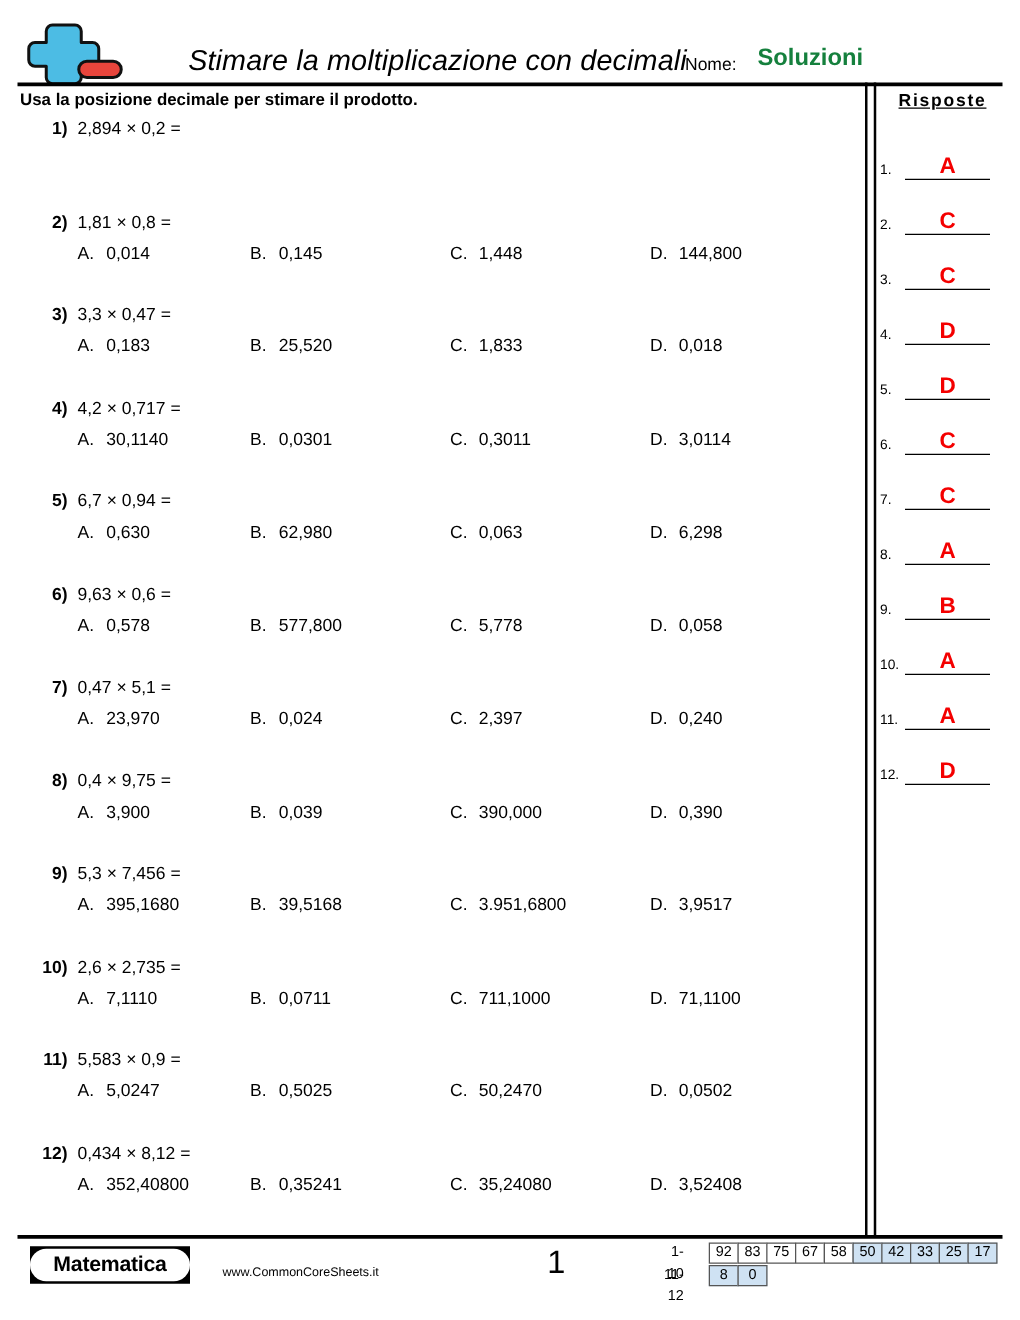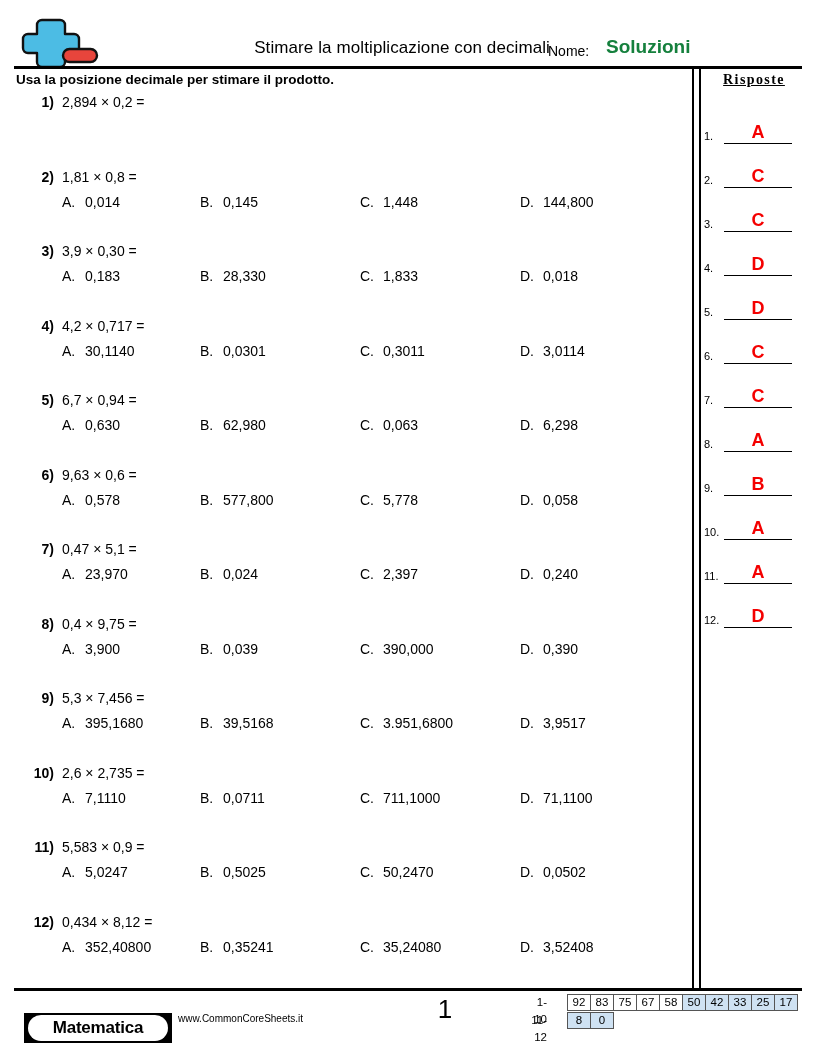--- a/index.html
+++ b/index.html
@@ -12,22 +12,22 @@
   }
   .page { position: relative; width: 816px; height: 1056px; }
 
   
   .header { position: absolute; left: 0; top: 0; width: 816px; height: 68px; }
   .logo { position: absolute; left: 16px; top: 16px; width: 86px; height: 52px; }
   .logo svg { display: block; }
 
   .title {
     position: absolute; left: 150px; top: 38px; width: 400px;
-    text-align: right; font-size: 17px; line-height: 20px;
-    letter-spacing: .1px; white-space: nowrap;
+    text-align: center; font-size: 23px; line-height: 20px;
+    letter-spacing: .1px; white-space: nowrap; font-style: italic;
   }
   .name-label {
     position: absolute; left: 548px; top: 43px;
     font-size: 14px; line-height: 16px;
   }
   .name-value {
     position: absolute; left: 606px; top: 36px;
     font-size: 19px; font-weight: bold; color: #15803d; line-height: 22px;
   }
 
@@ -76,21 +76,21 @@
   .opt .ov { margin-left: 6px; }
   .opt-a { width: 200px; padding-left: 62px; }
   .opt-b { width: 160px; }
   .opt-c { width: 160px; }
   .opt-d { width: 160px; }
 
   
   .akey { position: absolute; left: 704px; top: 68px; width: 100px; }
   .akey-title {
     font-size: 14px; font-weight: bold; letter-spacing: 1.4px;
-    text-decoration: underline; text-align: center; padding: 4px 0 0 0; font-family: Liberation Serif, serif;
+    text-decoration: underline; text-align: center; padding: 4px 0 0 0;
   }
   .akey-list { margin-top: 12px; }
   .akey-row {
     position: relative; height: 44px;
   }
   .akey-idx {
     position: absolute; left: 0; bottom: 2px;
     font-size: 11px; line-height: 12px;
   }
   .akey-line {
@@ -103,22 +103,22 @@
     font-size: 18px; font-weight: bold; color: #f40000; line-height: 20px;
   }
 
   
   .hrule-bot {
     position: absolute; left: 14px; top: 988px; width: 788px; height: 2.5px;
     background: #000;
   }
   .brand {
     position: absolute; left: 24px; top: 997px;
-    width: 148px; height: 30px;
-    background: #000; display: flex; align-items: center; justify-content: center; margin-top: 16px;
+    width: 128px; height: 30px;
+    background: #000; display: flex; align-items: center; justify-content: center;
   }
   .brand-pill {
     width: 140px; height: 26px; background: #fff; border-radius: 13px;
     display: flex; align-items: center; justify-content: center;
     font-size: 17px; font-weight: bold; color: #000; letter-spacing: -.2px;
   }
   .site {
     position: absolute; left: 178px; top: 1011px;
     font-size: 10px; line-height: 16px;
   }
@@ -174,24 +174,24 @@
       <div class="q-block">
         <div class="q-prompt"><span class="q-num">2)</span><span>1,81 × 0,8 =</span></div>
         <div class="q-opts">
           <div class="opt opt-a"><span class="ol">A.</span><span class="ov">0,014</span></div>
           <div class="opt opt-b"><span class="ol">B.</span><span class="ov">0,145</span></div>
           <div class="opt opt-c"><span class="ol">C.</span><span class="ov">1,448</span></div>
           <div class="opt opt-d"><span class="ol">D.</span><span class="ov">144,800</span></div>
         </div>
       </div>
       <div class="q-block">
-        <div class="q-prompt"><span class="q-num">3)</span><span>3,9 × 0,30 =</span></div>
+        <div class="q-prompt"><span class="q-num">3)</span><span>3,3 × 0,47 =</span></div>
         <div class="q-opts">
           <div class="opt opt-a"><span class="ol">A.</span><span class="ov">0,183</span></div>
-          <div class="opt opt-b"><span class="ol">B.</span><span class="ov">28,330</span></div>
+          <div class="opt opt-b"><span class="ol">B.</span><span class="ov">25,520</span></div>
           <div class="opt opt-c"><span class="ol">C.</span><span class="ov">1,833</span></div>
           <div class="opt opt-d"><span class="ol">D.</span><span class="ov">0,018</span></div>
         </div>
       </div>
       <div class="q-block">
         <div class="q-prompt"><span class="q-num">4)</span><span>4,2 × 0,717 =</span></div>
         <div class="q-opts">
           <div class="opt opt-a"><span class="ol">A.</span><span class="ov">30,1140</span></div>
           <div class="opt opt-b"><span class="ol">B.</span><span class="ov">0,0301</span></div>
           <div class="opt opt-c"><span class="ol">C.</span><span class="ov">0,3011</span></div>

